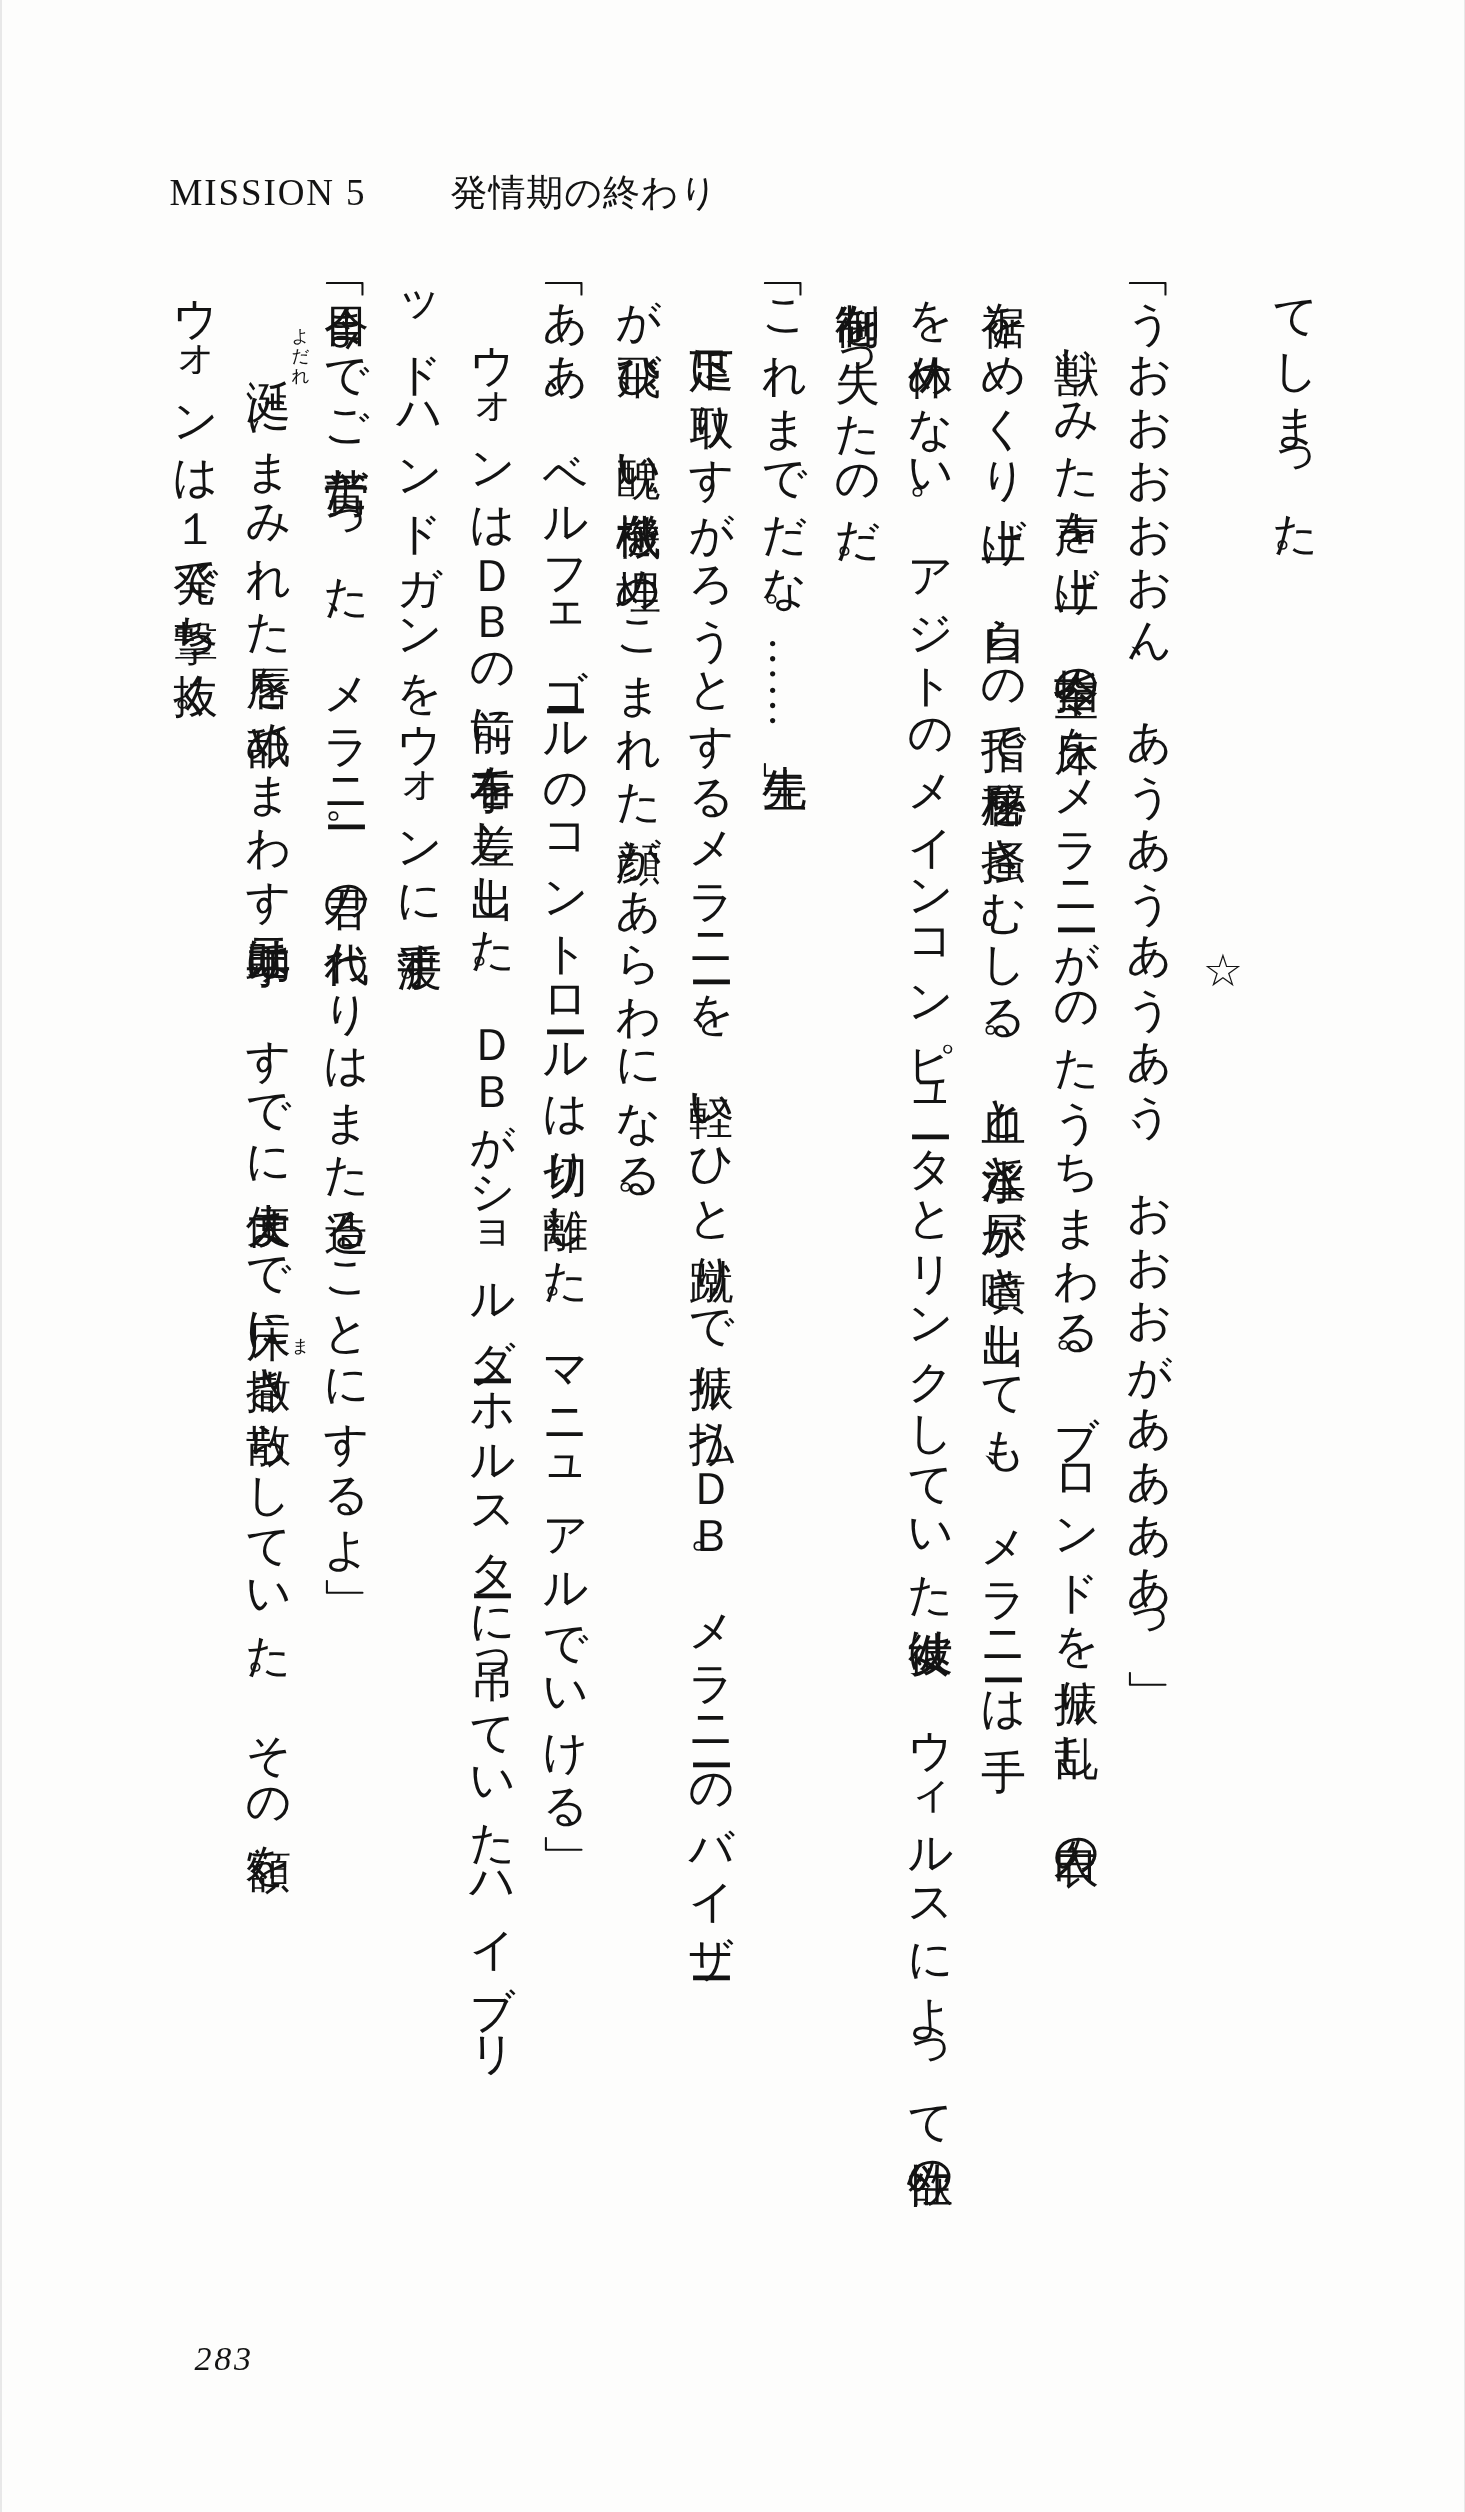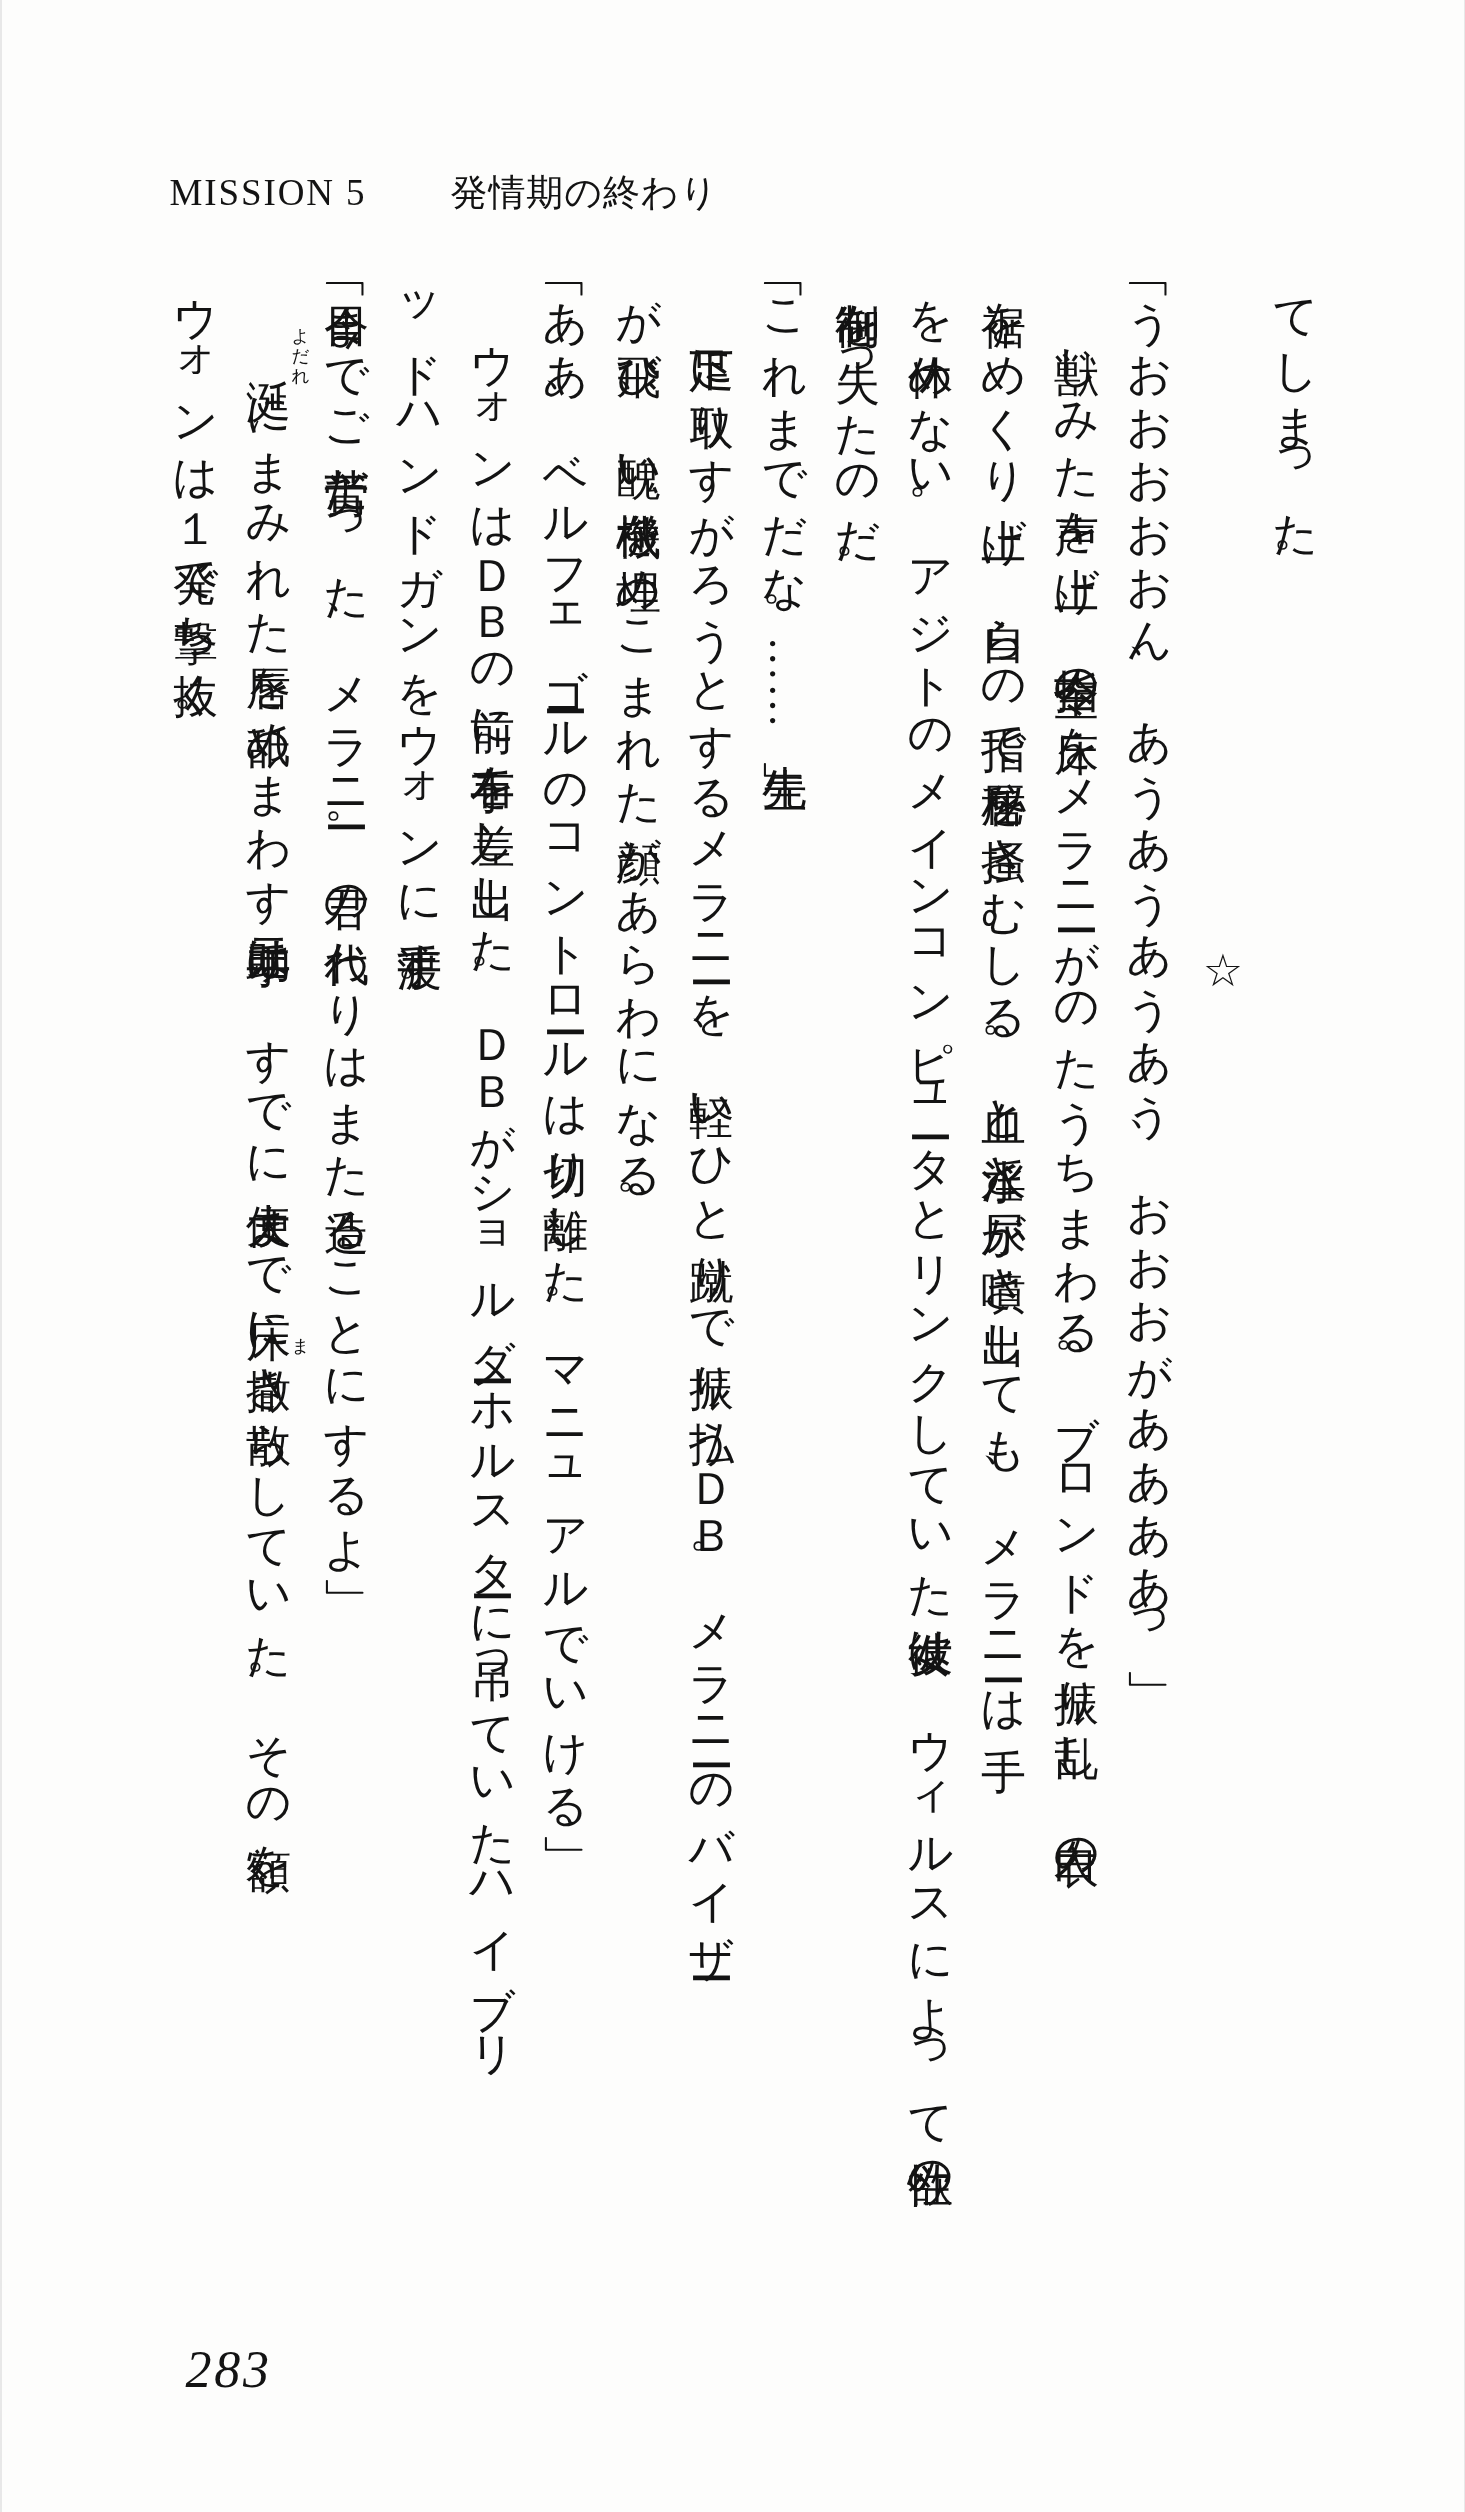--- a/index.html
+++ b/index.html
@@ -59,23 +59,23 @@
     ruby-position: over;
   }
   rt {
     font-size: 17.7px;
     letter-spacing: 0;
     font-family: inherit;
   }
   
   .page-number {
     position: absolute;
-    left: 184px;
+    left: 193px;
     top: 2340px;
-    font-size: 52px;
+    font-size: 34px;
     font-style: italic;
     letter-spacing: 2.8px;
   }
 </style>
 </head>
 <body>
 
 <div class="page">
 
   <header class="chapter-header"><span class="mission-label">MISSION 5</span><span class="chapter-title">発情期の終わり</span></header>

